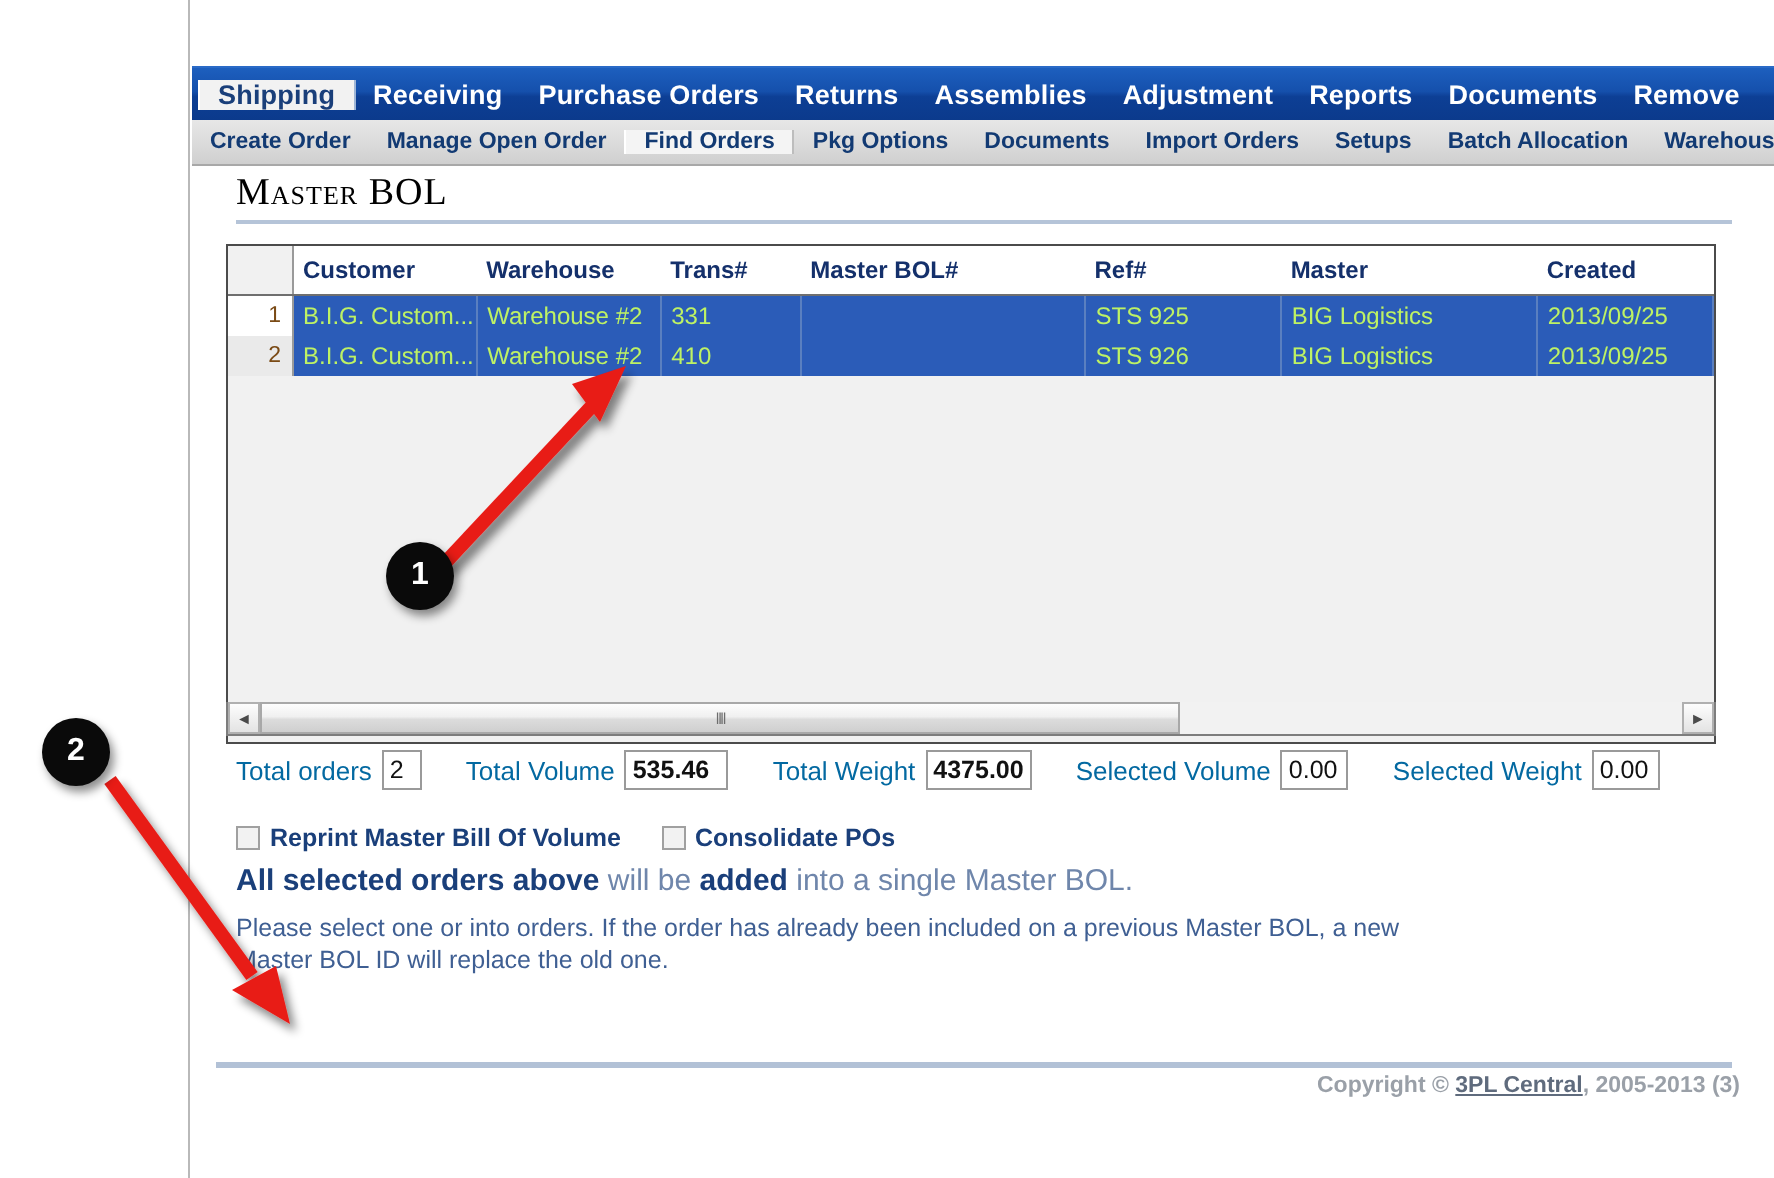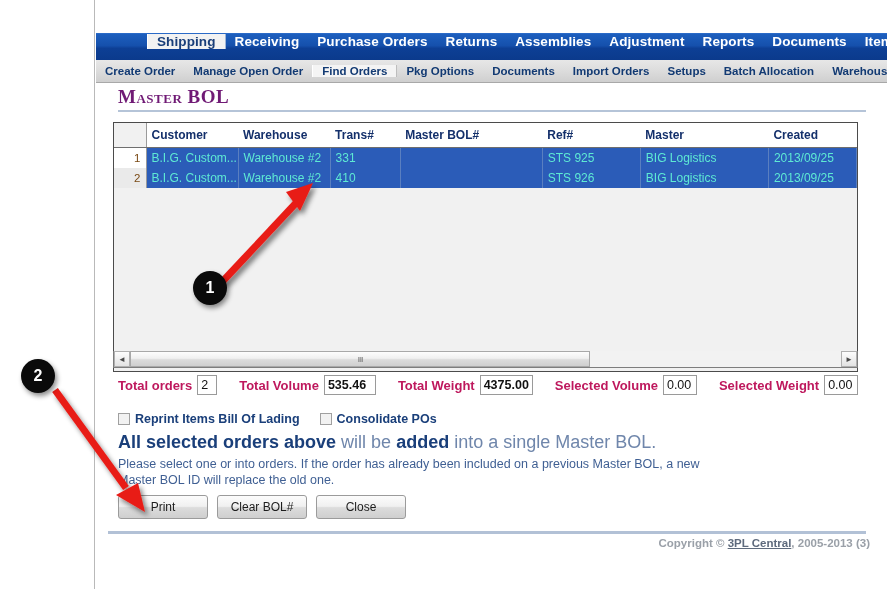--- a/index.html
+++ b/index.html
@@ -44,24 +44,23 @@
   }
 
   
   .main-nav {
     position: absolute;
     left: 0px; top: 33px;
     width: 791px; height: 27px;
     background: linear-gradient(to bottom, #1d5fbe 0%, #1550ac 45%, #0d3f95 55%, #0b3a8c 100%);
     box-sizing: border-box;
     display: flex;
-    align-items: flex-start;
+    align-items: center;
     overflow: hidden;
     border-top: 1px solid #2a6ac7;
-    padding-left: 48px;
   }
   .main-nav .accent-edge {
     width: 3px;
     background: linear-gradient(to bottom,#5d9ae8,#1d5fbe);
     flex: 0 0 auto;
   }
   .nav-item {
     color: #ffffff;
     font-size: 13.5px;
     font-weight: bold;
@@ -107,23 +106,23 @@
     border-right: 1px solid #bdbdbd;
   }
 
   
   .page-title {
     position: absolute;
     left: 22px; top: 86px;
     width: 752px;
     font-family: "Liberation Serif", serif;
     font-variant: small-caps;
-    font-weight: bold;
+    font-weight: normal;
     font-size: 19px;
-    color: #701a75;
+    color: #000000;
     letter-spacing: 0.5px;
   }
   .title-rule {
     position: absolute;
     left: 22px; top: 110px;
     width: 748px; height: 2px;
     background: #b5c4d8;
   }
 
   
@@ -154,21 +153,21 @@
     white-space: nowrap;
     overflow: hidden;
   }
   table.bol-grid td {
     padding: 2px 5px;
     height: 16px;
     white-space: nowrap;
     overflow: hidden;
     font-size: 12px;
     border-right: 1px solid #5a7fc0;
-    color: #5eead4;
+    color: #bef264;
   }
   table.bol-grid tr.data-row td.rownum {
     background: #ffffff;
     color: #7a4a15;
     text-align: right;
     border-right: 1px solid #9a9a9a;
     font-size: 11.5px;
   }
   table.bol-grid tr.data-row.alt td.rownum {
     background: #eaeaea;
@@ -231,23 +230,23 @@
   
   .totals-row {
     position: absolute;
     left: 22px; top: 375px;
     width: 760px;
     height: 20px;
     display: flex;
     align-items: center;
   }
   .tot-label {
-    color: #be185d;
+    color: #0369a1;
     font-size: 13px;
-    font-weight: bold;
+    font-weight: normal;
     white-space: nowrap;
     margin-right: 5px;
   }
   .tot-value {
     border: 1px solid #9a9a9a;
     background: #ffffff;
     color: #111111;
     font-size: 12.5px;
     padding: 1px 3px;
     min-width: 14px;
@@ -284,21 +283,21 @@
     font-size: 12.5px;
     font-weight: bold;
     white-space: nowrap;
   }
 
   
   .info-line {
     position: absolute;
     left: 22px; top: 432px;
     width: 760px;
-    font-size: 18px;
+    font-size: 15px;
     color: #6f86ab;
   }
   .info-line b { color: #1a3f7a; }
 
   .note-block {
     position: absolute;
     left: 22px; top: 456px;
     width: 680px;
     font-size: 12.5px;
     color: #3f5f93;
@@ -382,21 +381,21 @@
     <div class="main-nav">
       <div class="accent-edge"></div>
       <div class="nav-item active">Shipping</div>
       <div class="nav-item">Receiving</div>
       <div class="nav-item">Purchase Orders</div>
       <div class="nav-item">Returns</div>
       <div class="nav-item">Assemblies</div>
       <div class="nav-item">Adjustment</div>
       <div class="nav-item">Reports</div>
       <div class="nav-item">Documents</div>
-      <div class="nav-item">Items</div>
+      <div class="nav-item">Remove</div>
       <div class="nav-item">Customer</div>
     </div>
 
     <div class="sub-nav">
       <div class="subnav-item">Create Order</div>
       <div class="subnav-item">Manage Open Order</div>
       <div class="subnav-item active">Find Orders</div>
       <div class="subnav-item">Pkg Options</div>
       <div class="subnav-item">Documents</div>
       <div class="subnav-item">Import Orders</div>
@@ -477,40 +476,35 @@
       <span class="tot-value wide">4375.00</span>
       <span class="tot-label">Selected Volume</span>
       <span class="tot-value med">0.00</span>
       <span class="tot-label">Selected Weight</span>
       <span class="tot-value med last">0.00</span>
     </div>
 
     <div class="checkbox-row">
       <span class="cb-wrap">
         <span class="cb-box"></span>
-        <span class="cb-label">Reprint Items Bill Of Lading</span>
+        <span class="cb-label">Reprint Master Bill Of Volume</span>
       </span>
       <span class="cb-wrap">
         <span class="cb-box"></span>
         <span class="cb-label">Consolidate POs</span>
       </span>
     </div>
 
     <div class="info-line"><b>All selected orders above</b><span> will be </span><b>added</b><span> into a single Master BOL.</span></div>
 
     <div class="note-block">
       <div>Please select one or into orders. If the order has already been included on a previous Master BOL, a new</div>
       <div>Master BOL ID will replace the old one.</div>
     </div>
 
-    <div class="button-row">
-      <div class="btn">Print</div>
-      <div class="btn">Clear BOL#</div>
-      <div class="btn">Close</div>
-    </div>
 
     <div class="footer-rule"></div>
     <div class="footer-text"><span>Copyright © </span><a href="#">3PL Central</a><span>, 2005-2013 (3)</span></div>
 
   </div>
 
   <svg class="anno-svg" viewBox="0 0 887 589">
     <defs>
       <filter id="annoShadow" x="-40%" y="-40%" width="200%" height="200%">
         <feDropShadow dx="3" dy="4" stdDeviation="2.4" flood-color="#000000" flood-opacity="0.48"></feDropShadow>

